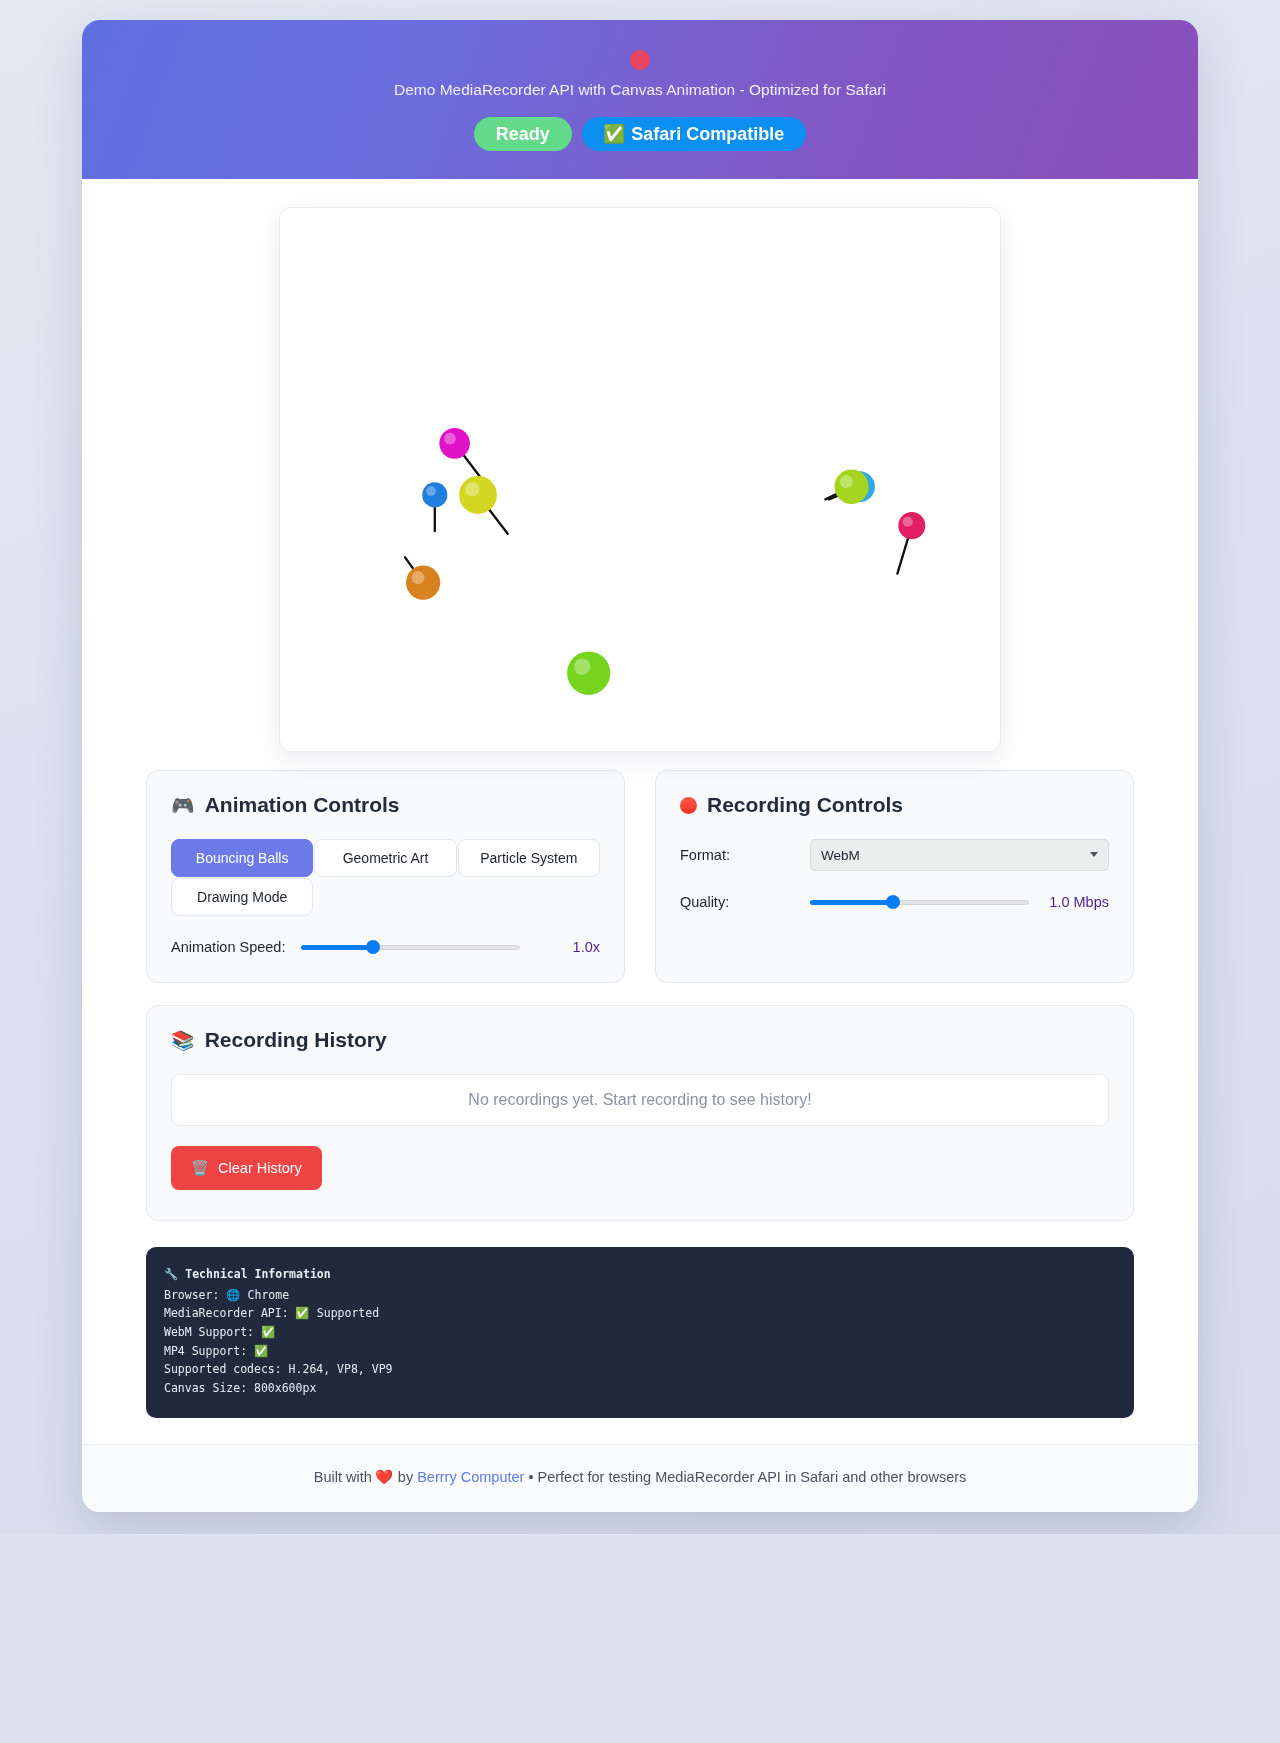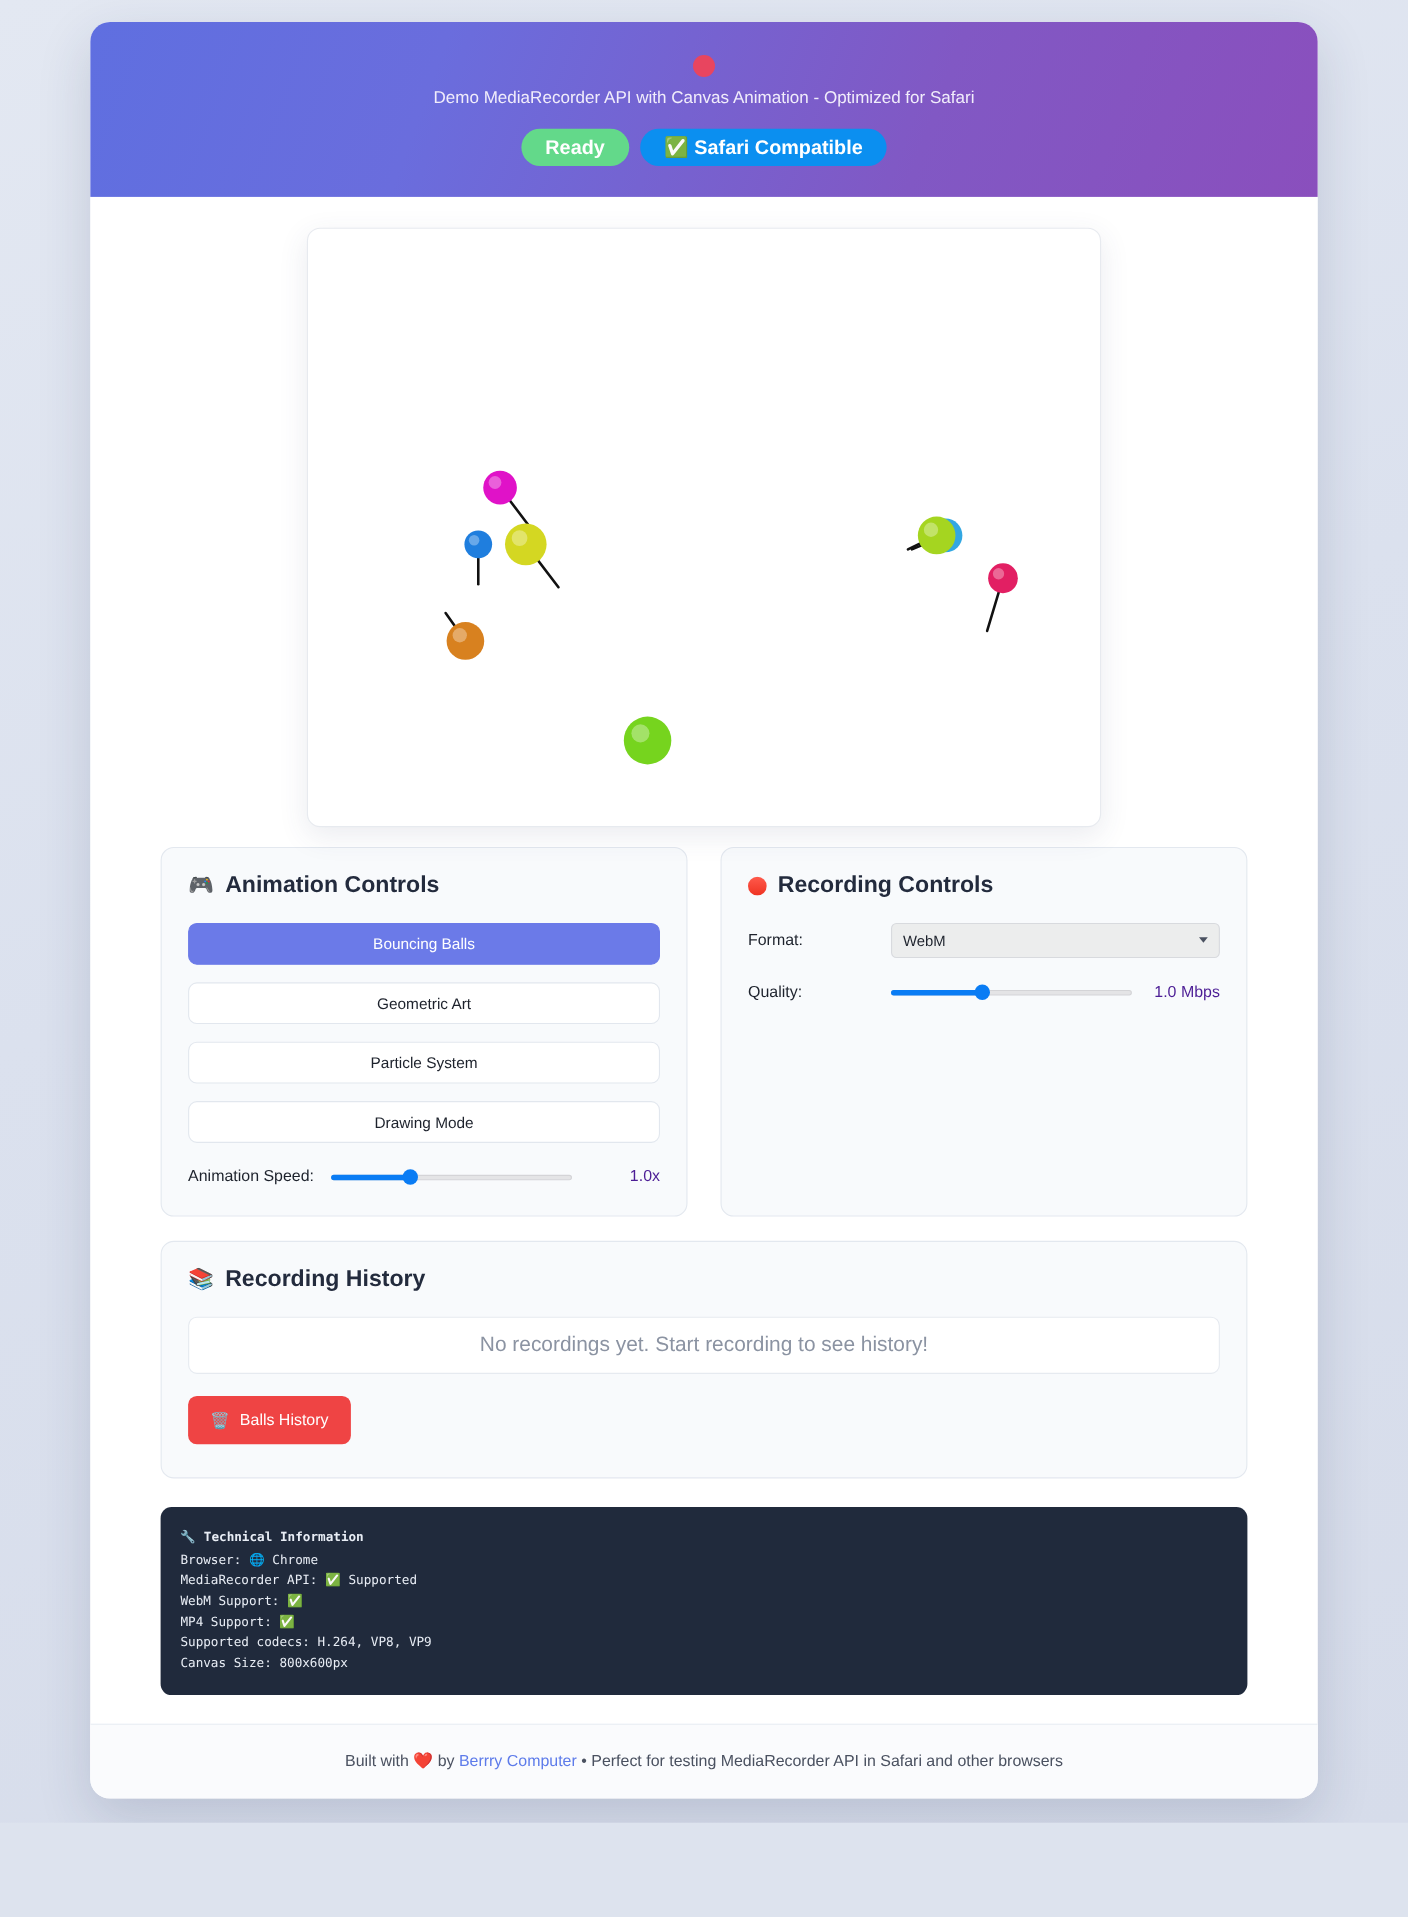--- a/index.html
+++ b/index.html
@@ -97,21 +97,21 @@
   }
   .emoji { font-size: 19px; line-height: 1; }
   .dot-red {
     width: 17px; height: 17px; border-radius: 50%;
     background: #f3402f; display: inline-block;
     background-image: linear-gradient(180deg,#ff5a4c,#ef3322);
   }
 
   
   .mode-grid {
-    display: grid; grid-template-columns: 1fr; gap: 16px;
+    display: grid; grid-template-columns: 1fr 1fr 1fr; gap: 1px;
   }
   .mode-btn {
     background: #ffffff;
     border: 1px solid #e2e7ee;
     border-radius: 8px;
     height: 38px;
     font-size: 14px;
     color: #1d222c;
     font-family: "Liberation Sans", sans-serif;
     cursor: pointer;
@@ -200,21 +200,21 @@
     border: 1px solid #e3e8ef;
     border-radius: 12px;
     padding: 22px 24px 30px 24px;
   }
   .history-empty {
     background: #ffffff;
     border: 1px solid #e6eaf0;
     border-radius: 8px;
     height: 52px;
     display: flex; align-items: center; justify-content: center;
-    font-size: 19px; color: #8b93a2;
+    font-size: 16px; color: #8b93a2;
   }
   .clear-btn {
     margin-top: 20px;
     background: #ef4444; color: #fff;
     border: none; border-radius: 8px;
     height: 44px; padding: 0 20px;
     font-size: 14.5px; cursor: pointer;
     font-family: "Liberation Sans", sans-serif;
     display: inline-flex; align-items: center; gap: 9px;
   }
@@ -340,21 +340,21 @@
   </div>
 
   <div class="history-panel">
     <div class="panel-title">
       <span class="emoji">📚</span>
       <span>Recording History</span>
     </div>
     <div class="history-empty">No recordings yet. Start recording to see history!</div>
     <button class="clear-btn">
       <span>🗑️</span>
-      <span>Balls History</span>
+      <span>Clear History</span>
     </button>
   </div>
 
   <div class="tech">
     <div class="tech-head">
       <span>🔧</span>
       <span>Technical Information</span>
     </div>
     <div id="tech-lines">
         <div>Browser: 🌐 Chrome</div>

